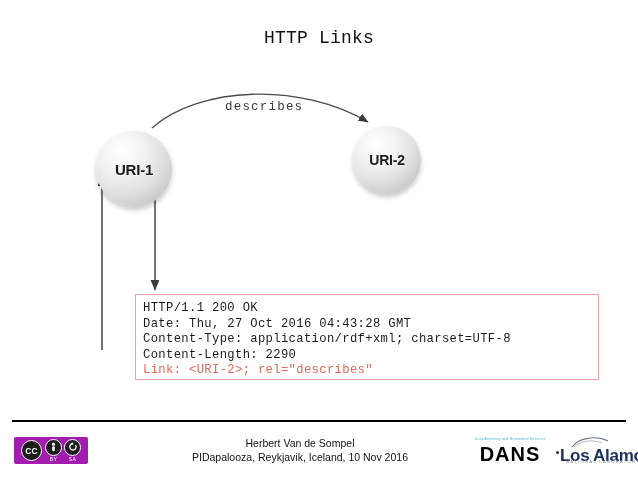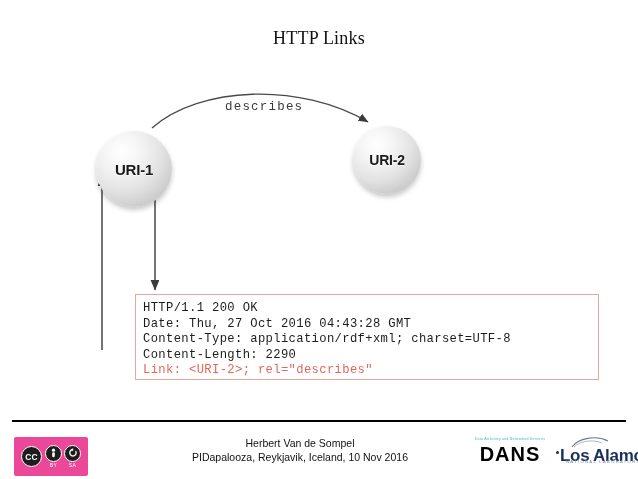--- a/index.html
+++ b/index.html
@@ -21,21 +21,21 @@
   
   #slide-title {
     position: absolute;
     left: 0;
     top: 28px;
     width: 638px;
     text-align: center;
     font-size: 18px;
     color: #111111;
     letter-spacing: 0.2px;
-    font-family: Liberation Serif, serif;
+    font-family: Liberation Mono, monospace;
   }
 
   
   #diagram {
     position: absolute;
     left: 0;
     top: 60px;
     width: 638px;
     height: 340px;
   }
@@ -163,22 +163,22 @@
     color: #111111;
     font-family: "Liberation Sans", sans-serif;
   }
 
   
   #cc-badge {
     position: absolute;
     left: 14px;
     top: 437px;
     width: 74px;
-    height: 39px;
-    background: #ec4899;
+    height: 27px;
+    background: #a21caf;
     border-radius: 2px;
     display: flex;
     align-items: center;
     justify-content: center;
     gap: 3px;
   }
   .cc-mark {
     position: relative;
     display: flex;
     flex-direction: column;

